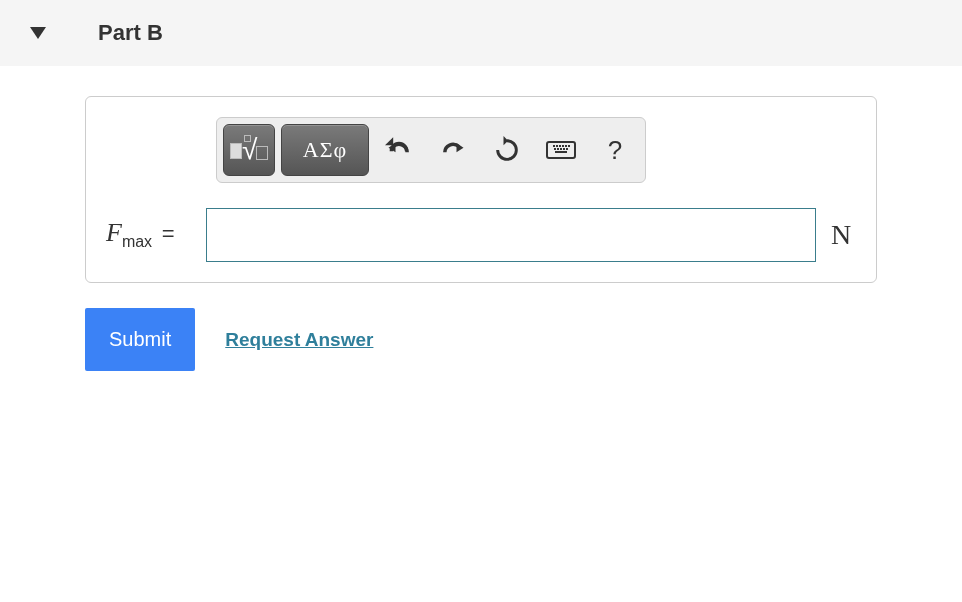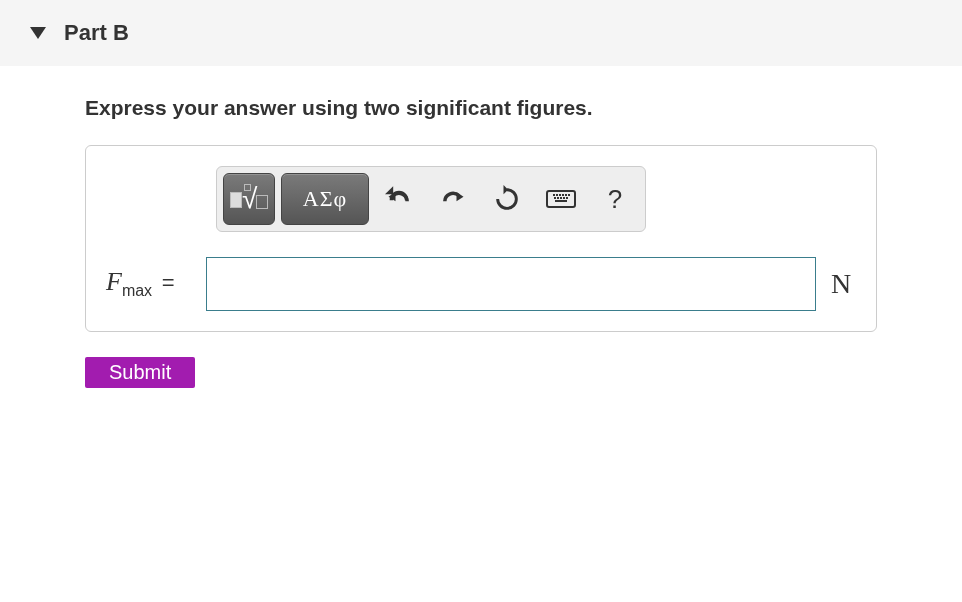--- a/index.html
+++ b/index.html
@@ -20,20 +20,21 @@
     .arrow-down {
       width: 0; height: 0;
       border-left: 8px solid transparent;
       border-right: 8px solid transparent;
       border-top: 12px solid #333;
     }
     .part-title {
       font-weight: bold;
       font-size: 22px;
       color: #333;
+      margin-left: 34px;
     }
     .content {
       padding: 30px 85px 0 85px;
     }
     .question-text {
       font-size: 21px;
       color: #333;
       margin-bottom: 20px;
       line-height: 1.4;
     }
@@ -125,24 +126,24 @@
       font-size: 28px;
       min-width: 30px;
       text-align: center;
     }
     .button-row {
       display: flex;
       align-items: center;
       gap: 30px;
     }
     .submit-btn {
-      background: #a21caf;
+      background: #3b82f6;
       color: #fff;
       border: none;
-      padding: 4px 24px;
+      padding: 20px 24px;
       font-size: 20px;
       cursor: pointer;
       border-radius: 2px;
     }
     .request-link {
       color: #2f7f9b;
       font-weight: bold;
       font-size: 19px;
       text-decoration: underline;
       cursor: pointer;
@@ -193,21 +194,20 @@
   </style>
 </head>
 <body>
 
 <div class="part-header">
   <div class="arrow-down"></div>
   <div class="part-title">Part B</div>
 </div>
 
 <div class="content">
-  <p class="instruction-text">Express your answer using two significant figures.</p>
 
   <div class="answer-box">
     <div class="toolbar">
       <div class="tb-btn tb-dark">
         <div class="tmpl-icon">
           <div class="tmpl-box"></div>
           <div class="tmpl-sup"></div>
           <div class="tmpl-root">√</div>
           <div class="tmpl-inner"></div>
         </div>
@@ -263,14 +263,15 @@
         <span>F</span><sub>max</sub>
         <span class="eq-sign">=</span>
       </div>
       <input type="text" class="answer-input" value="" style="">
       <div class="unit-label">N</div>
     </div>
   </div>
 
   <div class="button-row">
     <button class="submit-btn">Submit</button>
+    <a class="request-link">Request Answer</a>
   </div>
 </div>
 
 </body></html>

